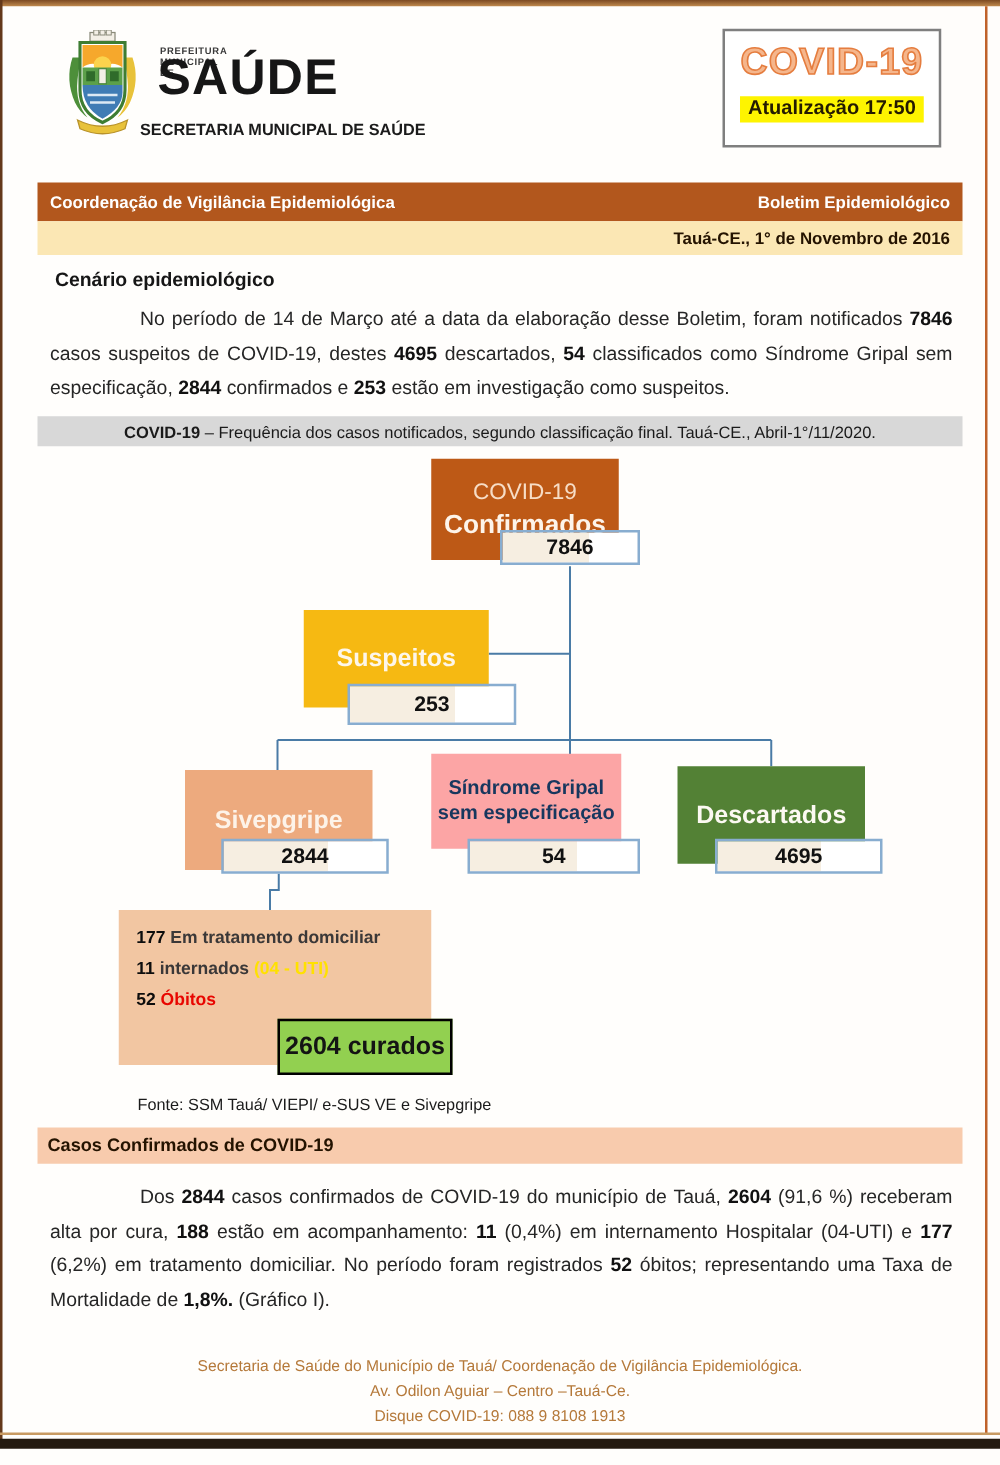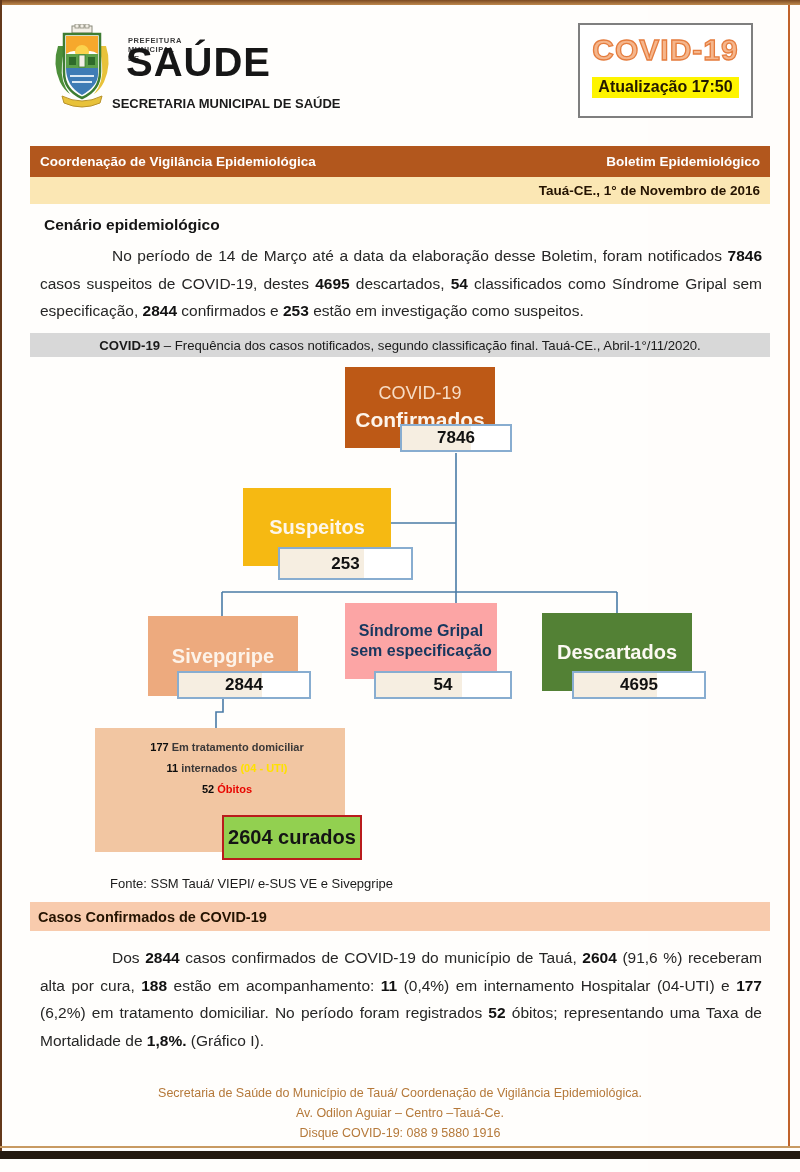--- a/index.html
+++ b/index.html
@@ -48,25 +48,25 @@
   .node-sindrome    { left:345px; top:238px; width:152px; height:76px; background:#fca5a5; font-size:16px; font-weight:bold; color:#17375e; line-height:1.25; }
   .node-descartados { left:542px; top:248px; width:150px; height:78px; background:#538135; font-size:20px; font-weight:bold; color:#fcf9f2; }
   .numbox { position:absolute; height:28px; background:linear-gradient(90deg,#f6eee1 4%,#f6eee1 64%,#ffffff 64%); border:2px solid #88add0; display:flex; justify-content:center; align-items:center; font-size:17px; font-weight:bold; color:#111; }
   .num-notificados { left:400px; top:59px;  width:112px; }
   .num-suspeitos   { left:278px; top:182px; width:135px; height:33px; }
   .num-confirmados { left:177px; top:306px; width:134px; }
   .num-sindrome    { left:374px; top:306px; width:138px; }
   .num-descartados { left:572px; top:306px; width:134px; }
 
   .detail-box { position:absolute; left:95px; top:363px; width:250px; height:124px; background:#f2c6a2; padding:13px 0 0 14px; }
-  .detail-line { font-size:11px; font-weight:bold; color:#3b3838; margin-bottom:9px; white-space:nowrap;text-align:center; }
+  .detail-line { font-size:14px; font-weight:bold; color:#3b3838; margin-bottom:9px; white-space:nowrap; }
   .detail-line .c-num { color:#0d0d0d; }
   .c-yellow { color:#ffe100; }
   .c-red { color:#e80600; }
-  .curados-box { position:absolute; left:222px; top:450px; width:140px; height:45px; background:#92d050; border:2px solid #b91c1c; display:flex; justify-content:center; align-items:center; font-size:20px; font-weight:bold; color:#141414; }
+  .curados-box { position:absolute; left:222px; top:450px; width:140px; height:45px; background:#92d050; border:2px solid #000000; display:flex; justify-content:center; align-items:center; font-size:20px; font-weight:bold; color:#141414; }
 
   .fonte { position:absolute; left:110px; top:876px; font-size:13px; color:#1b1b1b; }
 
   .bar-salmon { position:absolute; left:30px; top:902px; width:740px; height:29px; background:#f8cbad; color:#241300; font-size:14.5px; font-weight:bold; display:flex; align-items:center; padding:0 8px; }
 
   .footer { position:absolute; left:0; top:1083px; width:800px; text-align:center; font-size:12.5px; color:#b5793a; line-height:1.6; }
 </style>
 </head>
 <body>
 
@@ -171,16 +171,16 @@
   <div class="fonte">Fonte: SSM Tauá/ VIEPI/ e-SUS VE e Sivepgripe</div>
 
   <div class="bar-salmon">
     <span>Casos Confirmados de COVID-19</span>
   </div>
   <p class="para para2"><span>Dos </span><b>2844</b><span> casos confirmados de COVID-19 do município de Tauá, </span><b>2604</b><span> (91,6 %) receberam alta por cura, </span><b>188</b><span> estão em acompanhamento: </span><b>11</b><span> (0,4%) em internamento Hospitalar (04-UTI) e </span><b>177</b><span> (6,2%) em tratamento domiciliar. No período foram registrados </span><b>52</b><span> óbitos; representando uma Taxa de Mortalidade de </span><b>1,8%.</b><span>  (Gráfico I).</span></p>
 
   <div class="footer">
     <div>Secretaria de Saúde do Município de Tauá/ Coordenação de Vigilância Epidemiológica.</div>
     <div>Av. Odilon Aguiar – Centro –Tauá-Ce.</div>
-    <div>Disque COVID-19: 088 9 5880 1916</div>
+    <div>Disque COVID-19: 088 9 8108 1913</div>
   </div>
 
 </div>
 
 </body></html>

